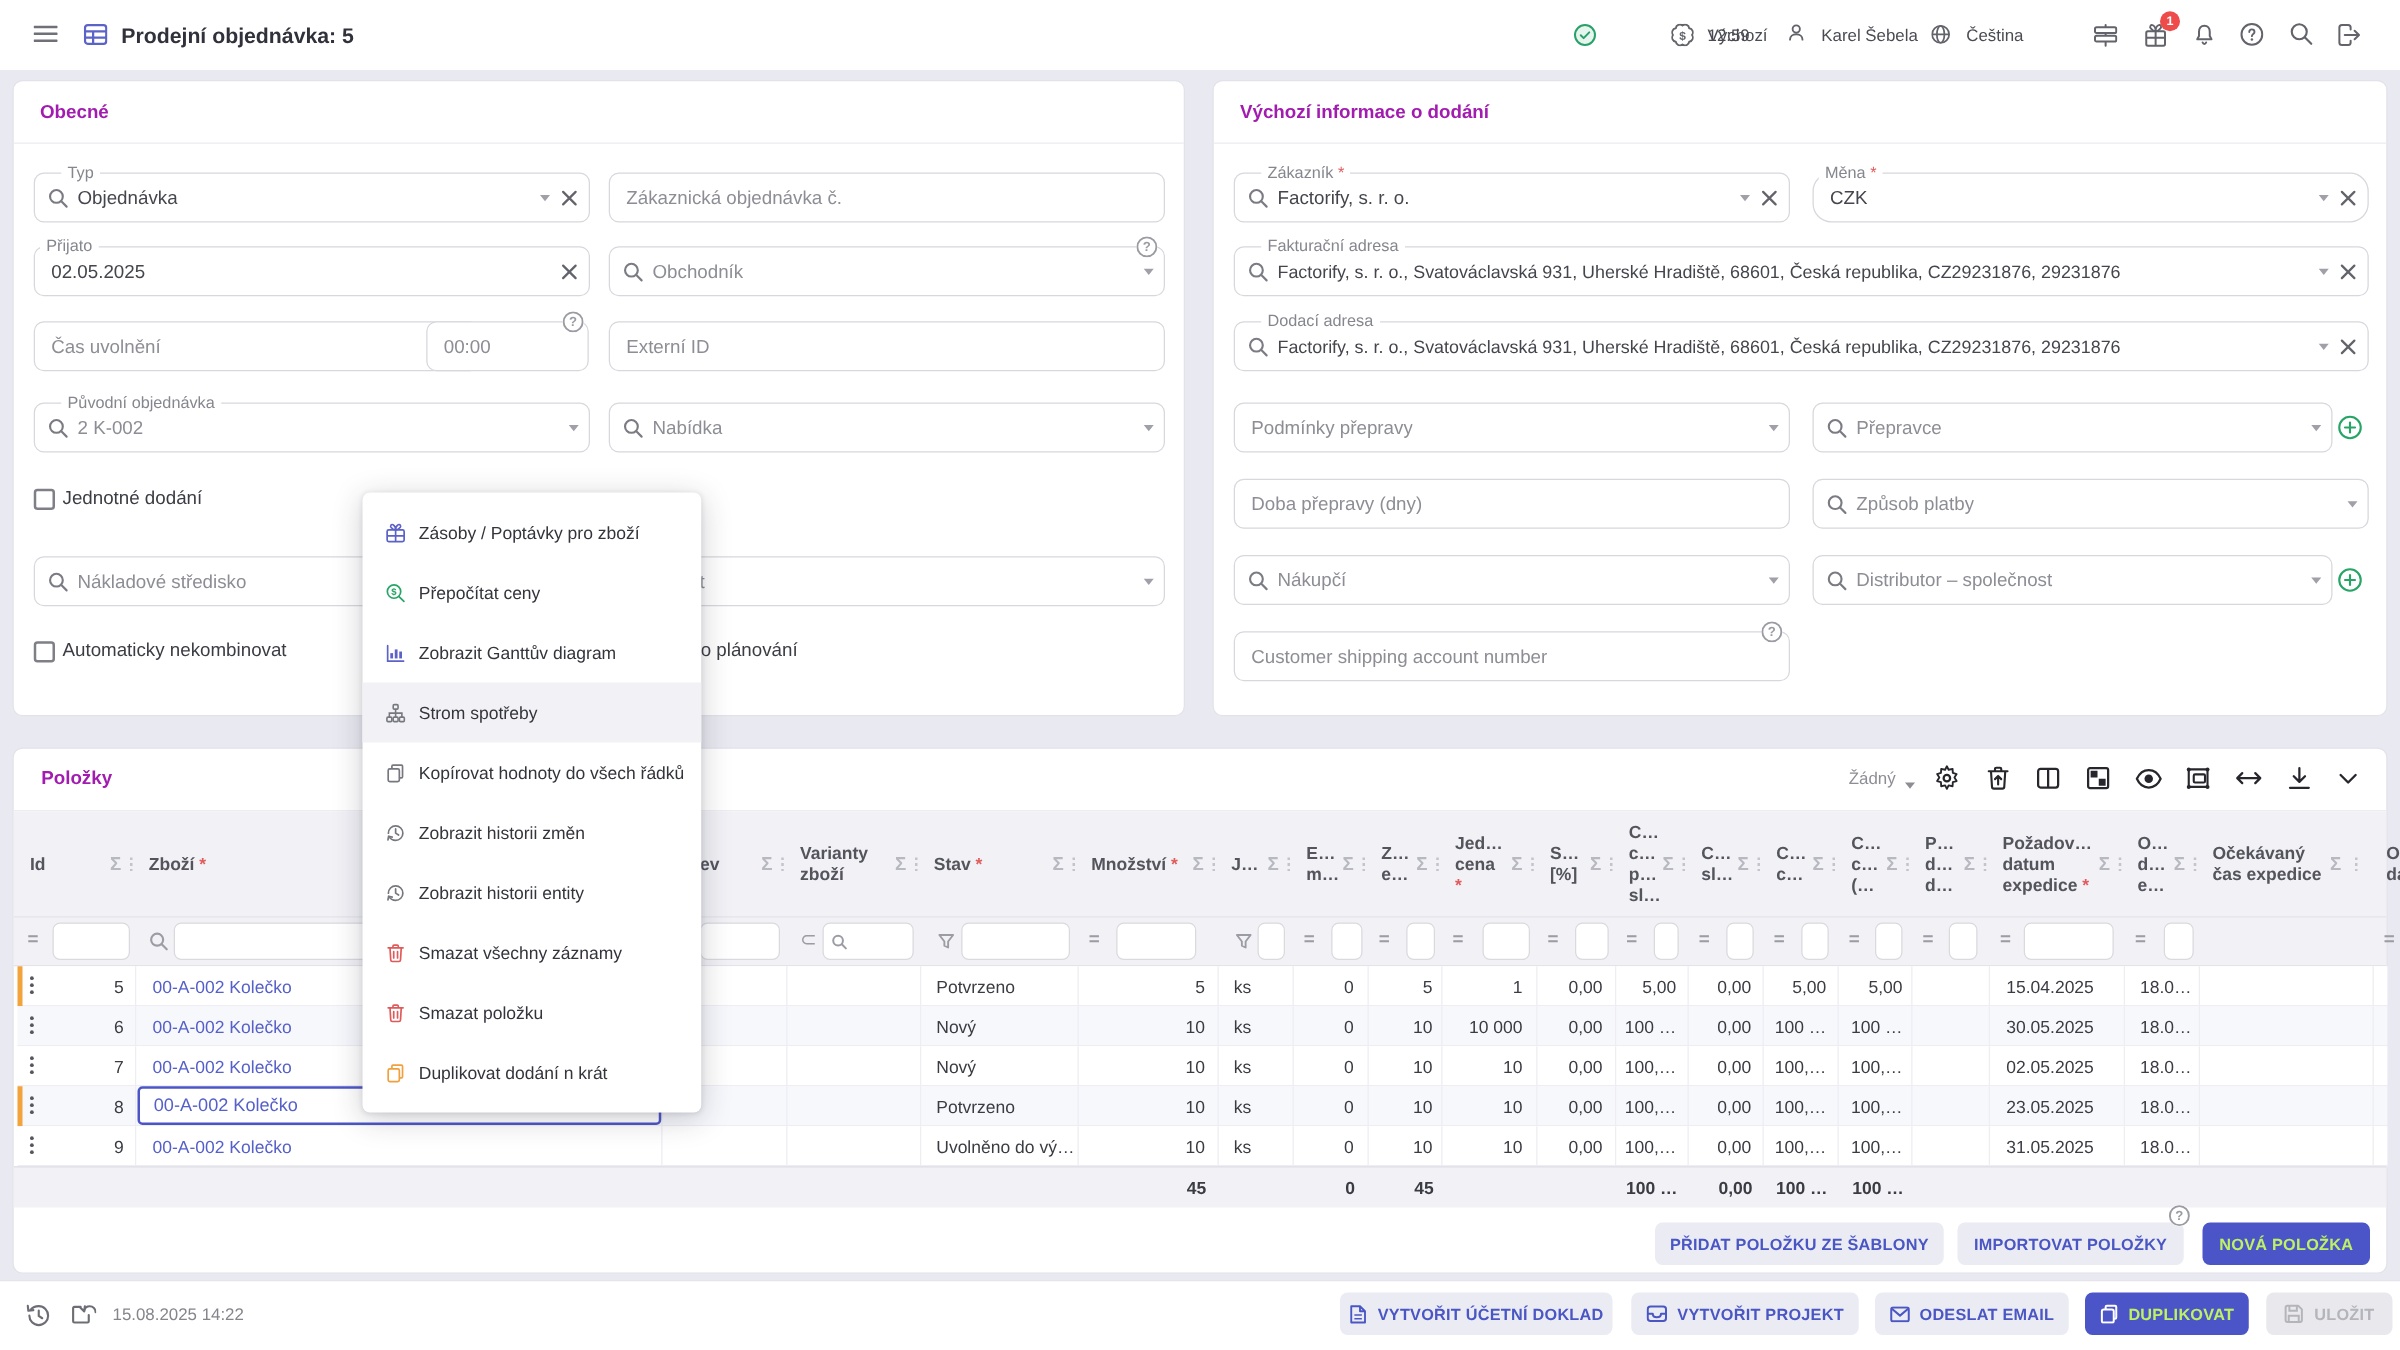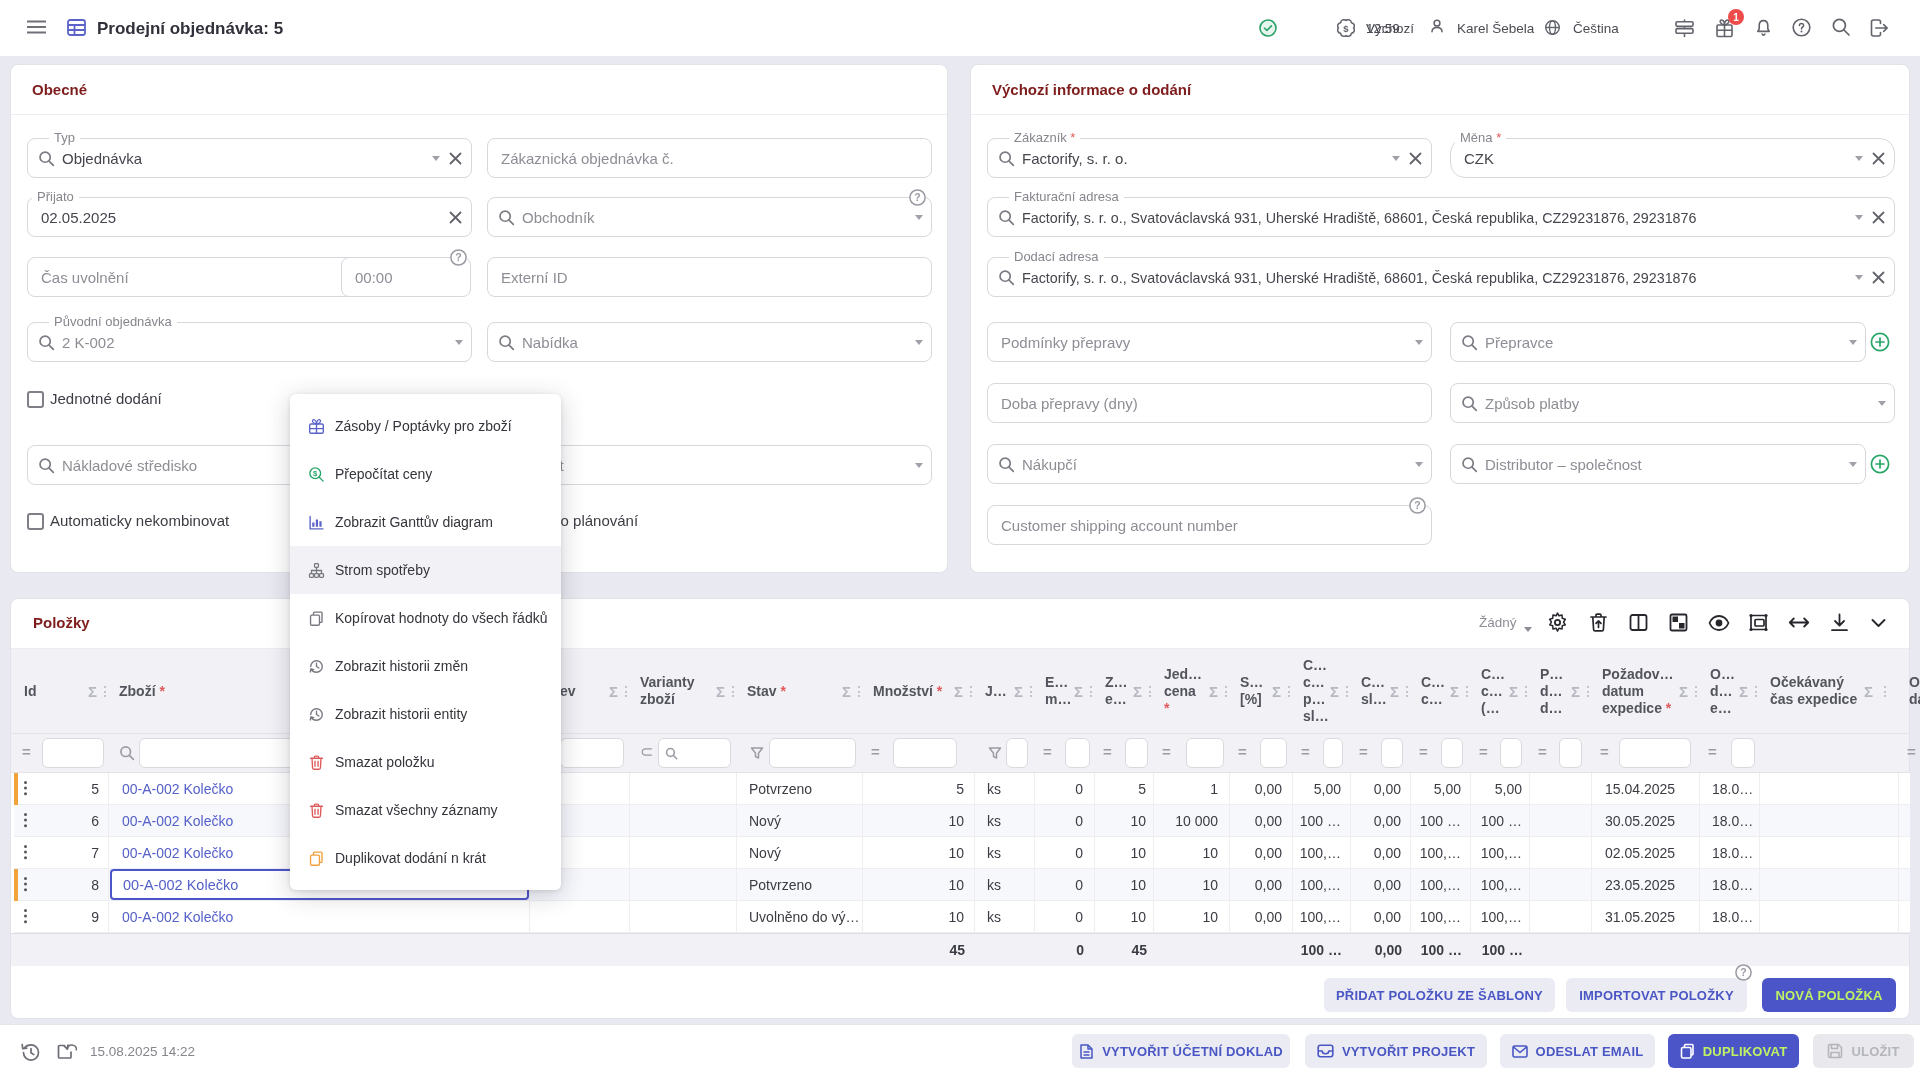--- a/index.html
+++ b/index.html
@@ -1,21 +1,21 @@
 <!DOCTYPE html>
 <html><head><meta charset="utf-8"><title>Prodejní objednávka: 5</title><style>
 *{margin:0;padding:0;box-sizing:border-box;}
 html,body{width:1920px;height:1080px;overflow:hidden;}
 body{font-family:"Liberation Sans",sans-serif;background:#e9e9f1;position:relative;}
 .ab{position:absolute;}
 .topbar{left:0;top:0;width:1920px;height:56px;background:#fff;}
 .title{font-size:17px;font-weight:700;color:#30313a;}
 .tbtxt{font-size:13.5px;color:#4b4c53;font-weight:500;}
 .panel{background:#fff;border-radius:8px;border:1px solid #e2e2e9;}
-.ptitle{font-size:15px;font-weight:700;color:#7f1d1d;}
+.ptitle{font-size:15px;font-weight:700;color:#a21caf;}
 .pdiv{height:1px;background:#ececf1;}
 .fld{position:absolute;height:40px;border:1.5px solid #d7d7dd;border-radius:8px;background:#fff;display:flex;align-items:center;padding:0 8px 0 10px;}
 .fld .lb{position:absolute;top:-9px;left:11px;background:#fff;padding:0 5px;font-size:13px;font-weight:400;color:#85868e;white-space:nowrap;}
 .fld .vl{font-size:15px;color:#45464d;white-space:nowrap;overflow:hidden;}
 .fld .ph{font-size:15px;color:#8d8e95;white-space:nowrap;overflow:hidden;}
 .fld .mut{color:#8d8e95;}
 .req{color:#e15b5b;}
 .car{width:0;height:0;border-left:4.5px solid transparent;border-right:4.5px solid transparent;border-top:5.5px solid #9fa0a8;display:inline-block;}
 .cbx{position:absolute;width:17px;height:17px;border:2px solid #7e7f87;border-radius:3px;background:#fff;}
 .cbl{position:absolute;font-size:15px;color:#3c3d44;white-space:nowrap;}
@@ -742,28 +742,28 @@
         <path d="M3.2 10 C3.2 6.2 6.2 3.2 10 3.2 C13.8 3.2 16.8 6.2 16.8 10 C16.8 13.8 13.8 16.8 10 16.8 C7.3 16.8 5 15.4 3.8 13.3" stroke="#77787f" stroke-width="1.6" stroke-linecap="round"></path>
         <path d="M2.8 16.4 L3.4 12.9 L6.8 13.7" stroke="#77787f" stroke-width="1.6" stroke-linecap="round" stroke-linejoin="round"></path>
       </svg>
       <span>Zobrazit historii entity</span>
     </div>
     <div class="mitem">
       <svg width="17" height="17" viewBox="0 0 20 20" fill="none">
         <path d="M3 5 H17 M7.5 5 V3.5 C7.5 2.9 7.9 2.5 8.5 2.5 H11.5 C12.1 2.5 12.5 2.9 12.5 3.5 V5 M4.7 5 L5.4 16.5 C5.45 17.3 6.1 17.9 6.9 17.9 H13.1 C13.9 17.9 14.55 17.3 14.6 16.5 L15.3 5" stroke="#e05a5a" stroke-width="1.6" stroke-linecap="round"></path>
         <path d="M8.2 8.5 V14.5 M11.8 8.5 V14.5" stroke="#e05a5a" stroke-width="1.6" stroke-linecap="round"></path>
       </svg>
-      <span>Smazat položku</span>
+      <span>Smazat všechny záznamy</span>
     </div>
     <div class="mitem">
       <svg width="17" height="17" viewBox="0 0 20 20" fill="none">
         <path d="M3 5 H17 M7.5 5 V3.5 C7.5 2.9 7.9 2.5 8.5 2.5 H11.5 C12.1 2.5 12.5 2.9 12.5 3.5 V5 M4.7 5 L5.4 16.5 C5.45 17.3 6.1 17.9 6.9 17.9 H13.1 C13.9 17.9 14.55 17.3 14.6 16.5 L15.3 5" stroke="#e05a5a" stroke-width="1.6" stroke-linecap="round"></path>
         <path d="M8.2 8.5 V14.5 M11.8 8.5 V14.5" stroke="#e05a5a" stroke-width="1.6" stroke-linecap="round"></path>
       </svg>
-      <span>Smazat všechny záznamy</span>
+      <span>Smazat položku</span>
     </div>
     <div class="mitem">
       <svg width="17" height="17" viewBox="0 0 20 20" fill="none">
         <rect x="3" y="6" width="10.5" height="12" rx="1.5" stroke="#f0a13e" stroke-width="1.6"></rect>
         <path d="M6.5 6 V3.5 C6.5 2.9 6.9 2.5 7.5 2.5 H15.5 C16.1 2.5 16.5 2.9 16.5 3.5 V13.5 C16.5 14.1 16.1 14.5 15.5 14.5 H13.5" stroke="#f0a13e" stroke-width="1.6"></path>
       </svg>
       <span>Duplikovat dodání n krát</span>
     </div>
   </div>
 </body></html>

